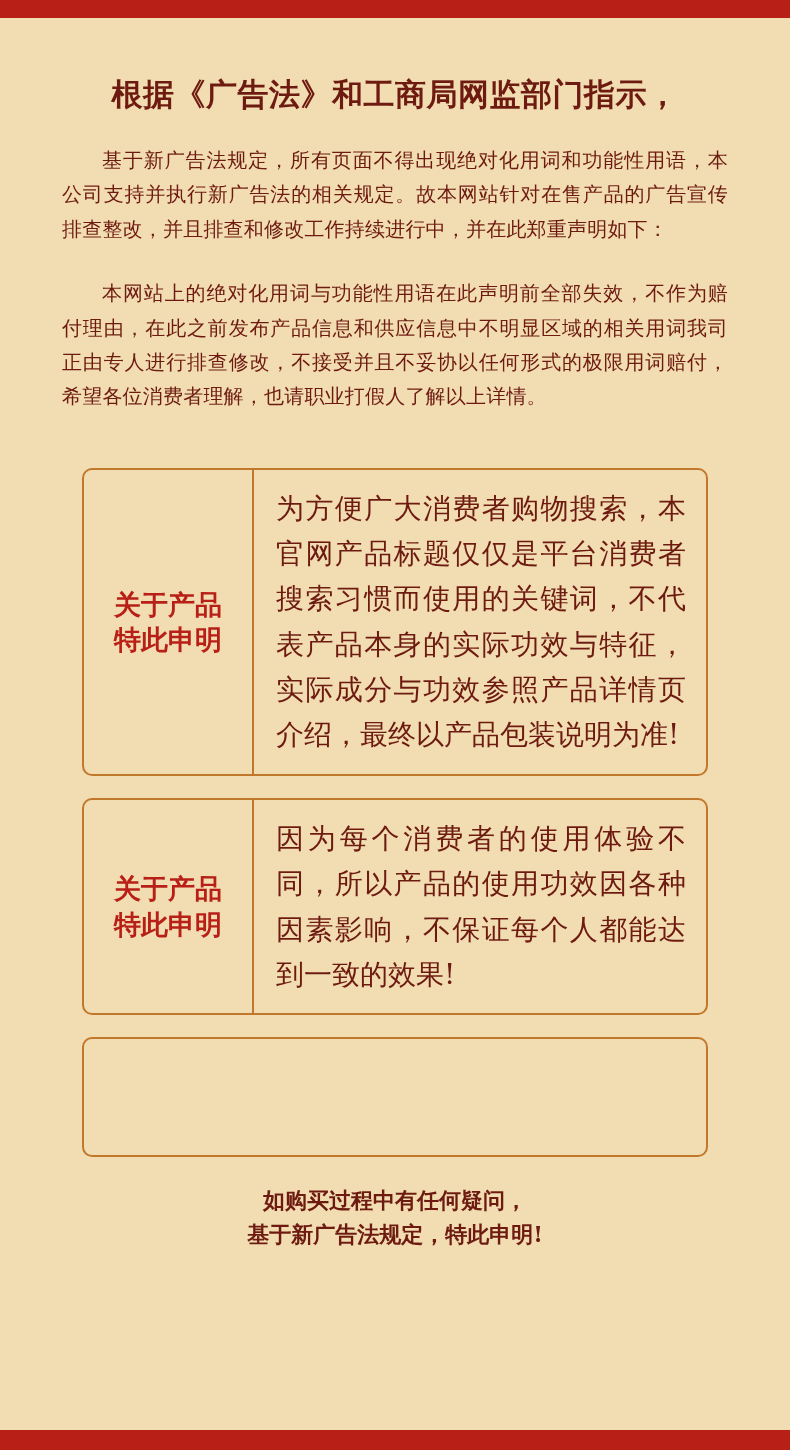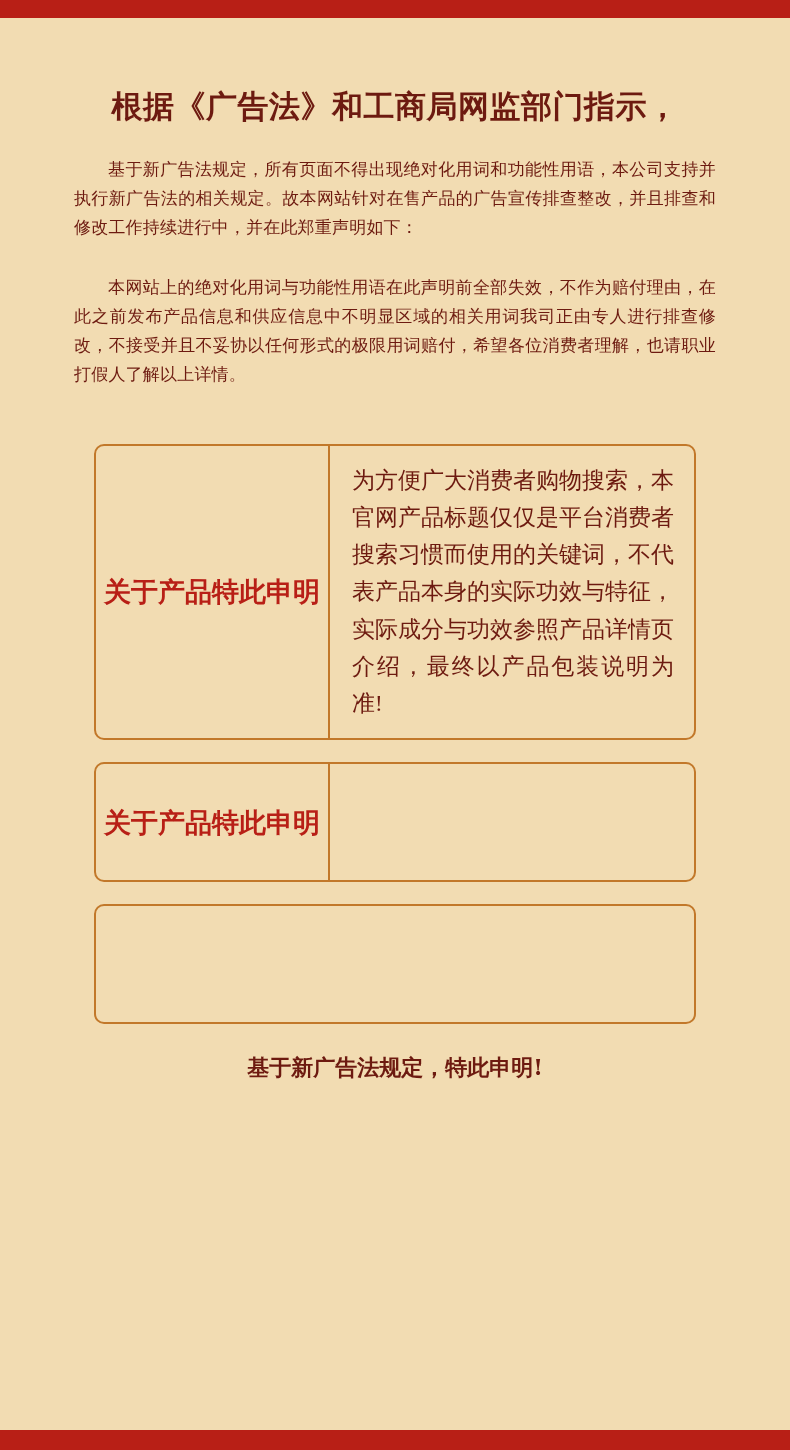--- a/index.html
+++ b/index.html
@@ -21,40 +21,40 @@
     background: #b81f16;
   }
   .inner {
     position: absolute;
     left: 0;
     top: 18px;
     width: 790px;
     height: 1412px;
     background: #f2dcb2;
     box-sizing: border-box;
-    padding: 16px;
+    padding: 4px;
   }
   .content {
     padding: 50px 58px 0 58px;
   }
   .headline {
     color: #6d1a10;
     font-size: 31px;
     font-weight: bold;
     line-height: 1.45;
     letter-spacing: 0.5px;
     text-align: center;
     margin: 0 0 26px 0;
   }
   .headline .l2 {
     display: block;
   }
   .para {
     color: #6d1a10;
-    font-size: 17px;
+    font-size: 20px;
     line-height: 1.72;
     text-align: justify;
     text-indent: 2em;
     margin: 0 0 22px 0;
     letter-spacing: 0.2px;
   }
   .para.second {
     margin-top: 30px;
     margin-bottom: 0;
   }
@@ -69,47 +69,46 @@
     display: flex;
     align-items: stretch;
     margin-bottom: 22px;
     background: transparent;
     box-sizing: border-box;
     min-height: 120px;
   }
   .card-label {
     flex: 0 0 170px;
     display: flex;
-    flex-direction: row;
+    flex-direction: column;
     align-items: center;
     justify-content: center;
     color: #b81f16;
     font-size: 27px;
     font-weight: bold;
     line-height: 1.3;
     padding: 14px 8px;
     border-right: 2px solid #c2782a;
     box-sizing: border-box;
     text-align: center;
   }
   .card-label span {
     display: block;
     white-space: nowrap;
   }
   .card-body {
     flex: 1 1 auto;
     padding: 16px 20px 16px 22px;
     color: #6d1a10;
-    font-size: 23px;
+    font-size: 28px;
     line-height: 1.62;
     text-align: justify;
     box-sizing: border-box;
     display: flex;
     align-items: center;
-    font-family: Liberation Serif, serif;
   }
   .footer {
     margin-top: 26px;
     text-align: center;
     color: #6d1a10;
     font-size: 22px;
     line-height: 1.55;
     font-weight: bold;
   }
   .footer span {
@@ -138,26 +137,28 @@
             <span>特此申明</span>
           </div>
           <div class="card-body">为方便广大消费者购物搜索，本官网产品标题仅仅是平台消费者搜索习惯而使用的关键词，不代表产品本身的实际功效与特征，实际成分与功效参照产品详情页介绍，最终以产品包装说明为准!</div>
         </div>
 
         <div class="card">
           <div class="card-label">
             <span>关于产品</span>
             <span>特此申明</span>
           </div>
+          <div class="card-body">因为每个消费者的使用体验不同，所以产品的使用功效因各种因素影响，不保证每个人都能达到一致的效果!</div>
         </div>
 
         <div class="card">
         </div>
 
       </div>
 
       <div class="footer">
+        <span>如购买过程中有任何疑问，</span>
         <span>基于新广告法规定，特此申明!</span>
       </div>
 
     </div>
   </div>
 </div>
 
 </body></html>

